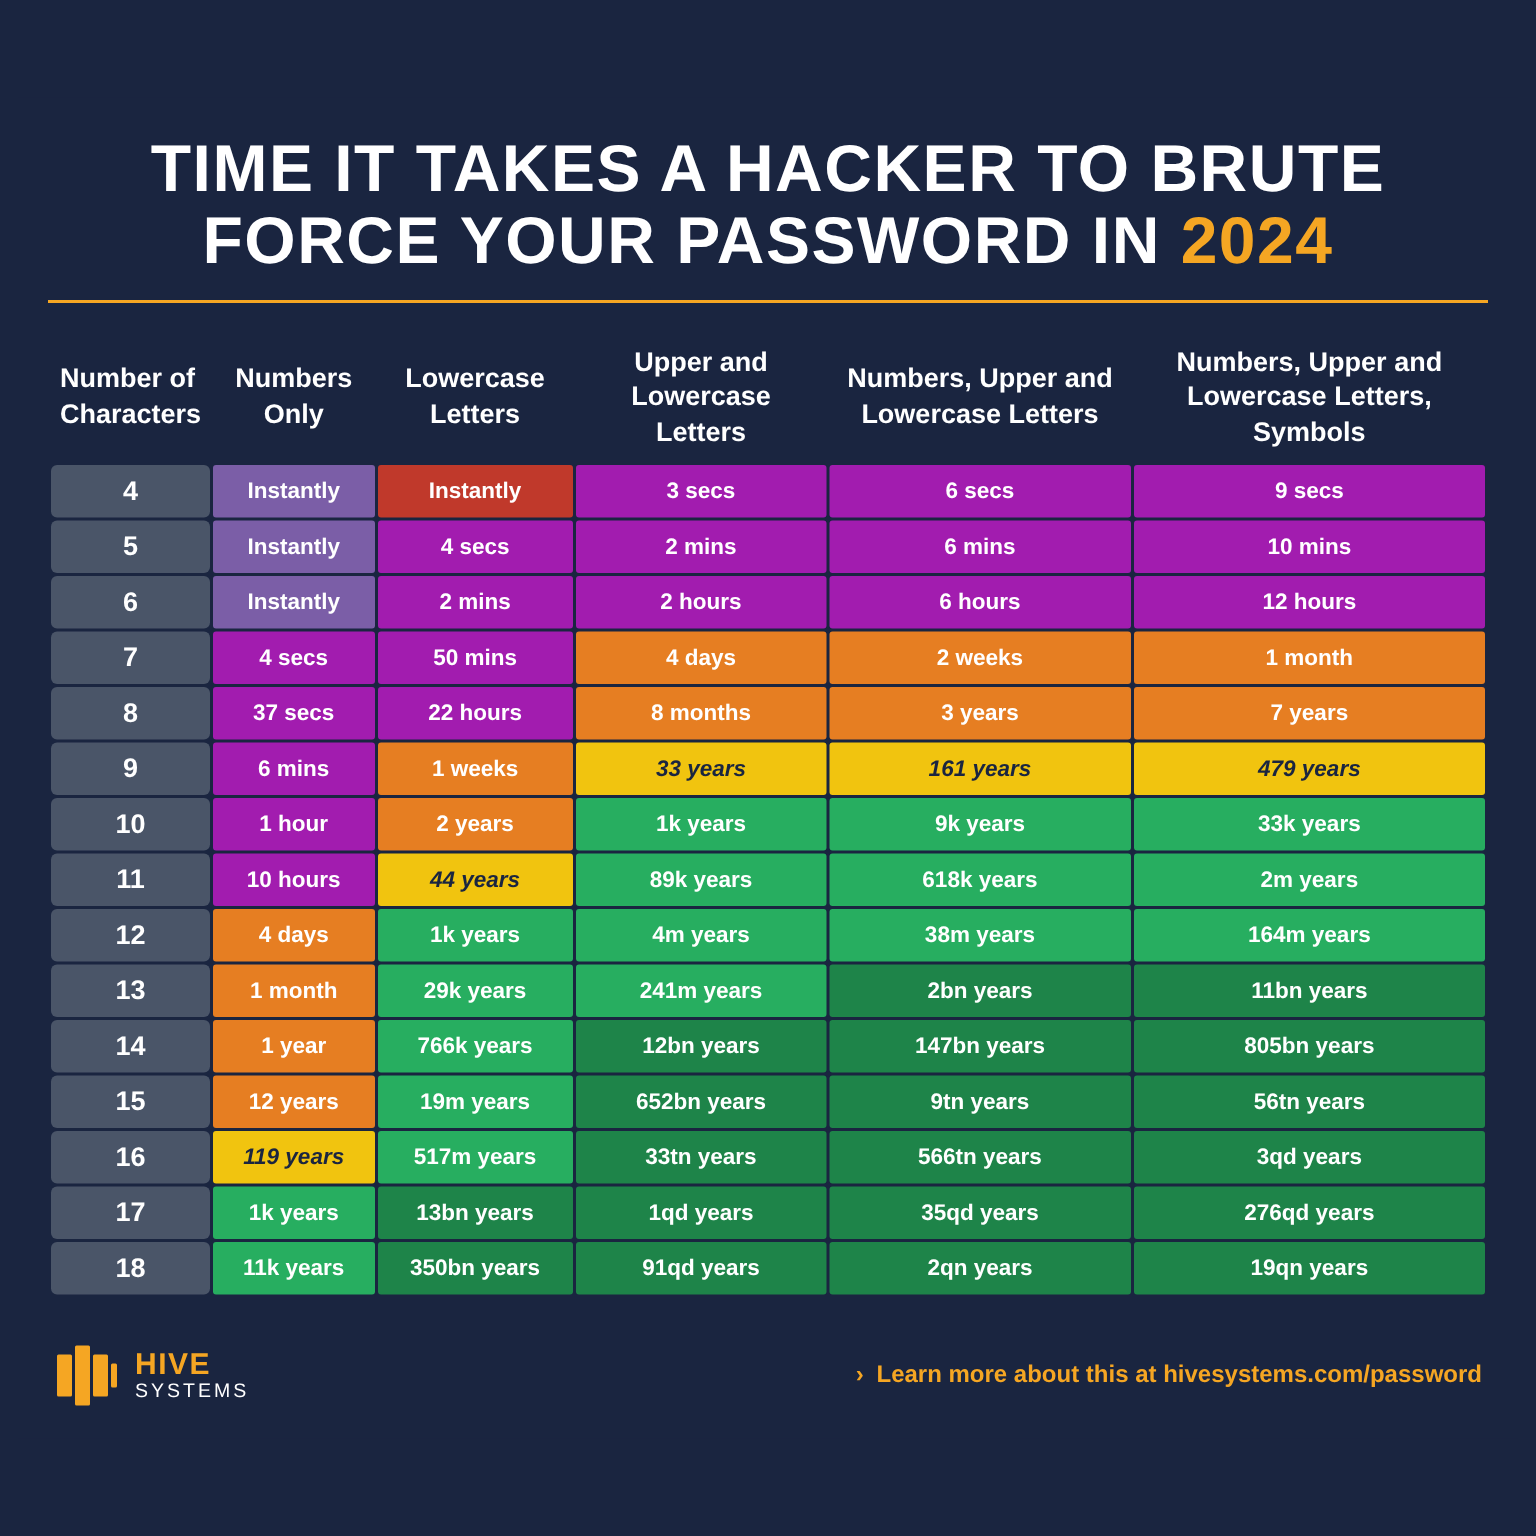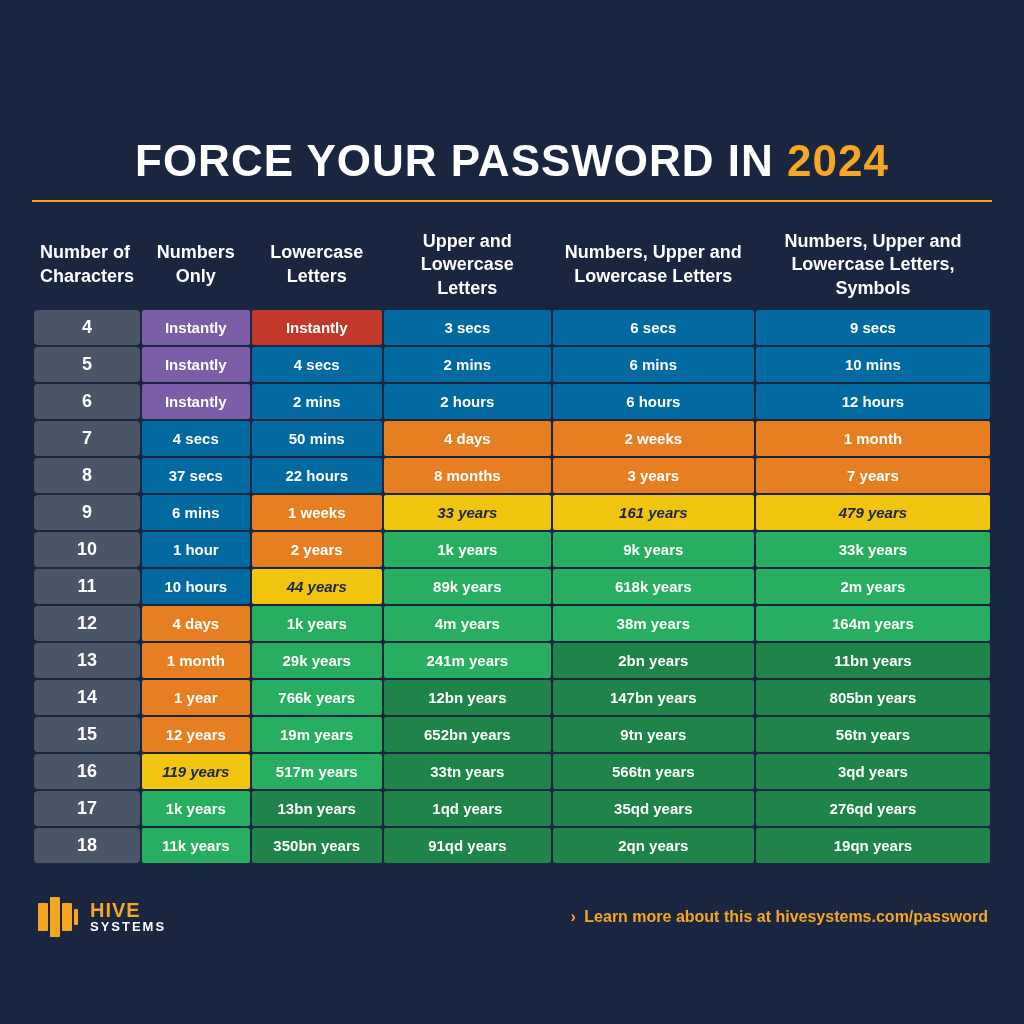--- a/index.html
+++ b/index.html
@@ -76,21 +76,21 @@
     }
     tbody tr td:first-child {
       background: #4a5568;
       font-size: 18px;
       font-weight: 800;
       border-radius: 4px;
       width: 80px;
     }
     .cell-instantly-purple { background: #7b5ea7; }
     .cell-instantly-red { background: #c0392b; }
-    .cell-red { background: #0369a1; }
+    .cell-red { background: #a21caf; }
     .cell-orange { background: #e67e22; }
     .cell-yellow { background: #f1c40f; color: #1a2540; font-style: italic; }
     .cell-green-light { background: #27ae60; }
     .cell-green-dark { background: #1e8449; }
     .cell-row-num { background: #546278; }
 
     .footer {
       display: flex;
       align-items: center;
       justify-content: space-between;
@@ -105,36 +105,36 @@
     .hive-logo-icon {
       width: 44px;
       height: 44px;
     }
     .hive-logo-text {
       display: flex;
       flex-direction: column;
       line-height: 1;
     }
     .hive-logo-text .hive { color: #f5a623; font-size: 20px; font-weight: 900; letter-spacing: 1px; }
-    .hive-logo-text .systems { color: #ffffff; font-size: 13px; font-weight: 700; letter-spacing: 2px; }
+    .hive-logo-text .systems { color: #ffffff; font-size: 13px; font-weight: 400; letter-spacing: 2px; }
     .footer-link {
       color: #ffffff;
       font-size: 16px;
     }
     .footer-link span { color: #f5a623; font-weight: 700; }
     .footer-link .arrow { color: #f5a623; font-weight: 900; margin-right: 4px; }
     .footer-link .url { color: #f5a623; font-weight: 700; }
   </style>
 </head>
 <body>
 
 <div class="container">
 
   <h1 class="main-title">
-    <br>
+    <span>TIME IT TAKES A HACKER TO BRUTE</span><br>
     <span>FORCE YOUR PASSWORD IN </span><span class="highlight">2024</span>
   </h1>
 
   <div class="subtitle-bar">
     <div class="subtitle-line"></div>
     <div class="subtitle-line"></div>
   </div>
 
   <table>
     <thead>

